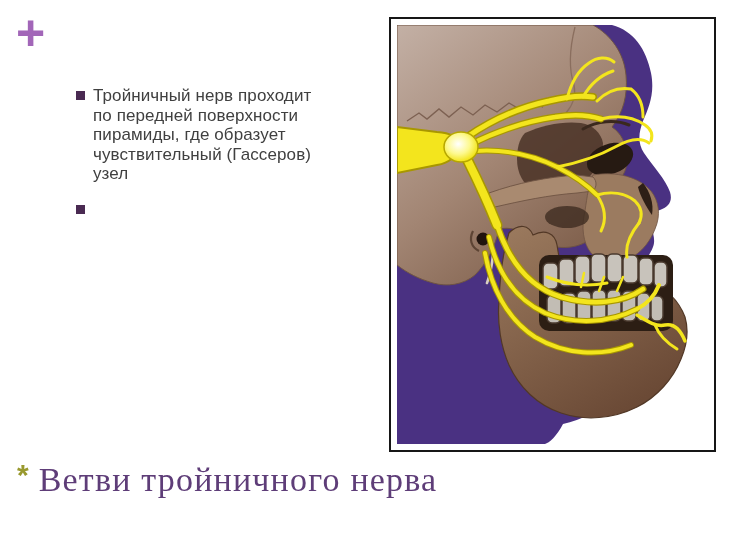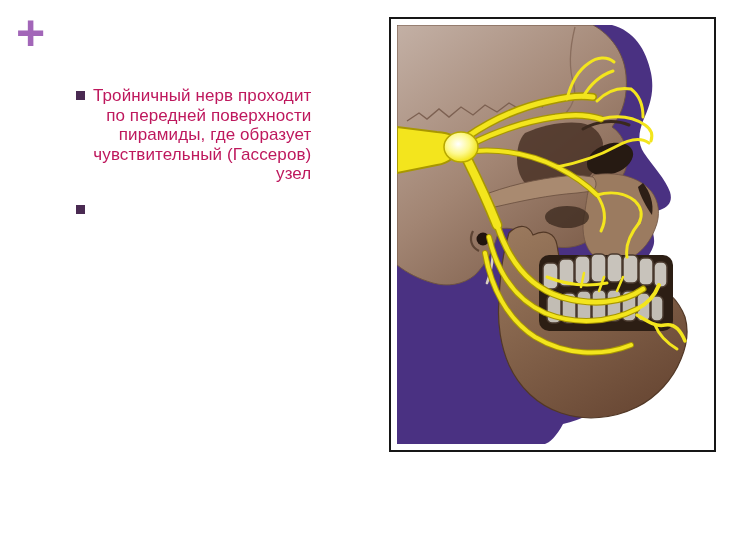--- a/index.html
+++ b/index.html
@@ -19,24 +19,23 @@
     position:absolute;left:76px;top:86px;width:292px;
   }
   .bullet-item{display:flex;align-items:flex-start;}
   .bullet-item + .bullet-item{margin-top:16px;}
   .bullet-square{
     flex:0 0 auto;width:9px;height:9px;margin:5px 8px 0 0;
     background:#4a2a52;
   }
   .bullet-text{
     white-space:pre-line;
-    color:#be185d;
+    color:#404040;
     font-size:17px;
     letter-spacing:0.1px;
-    text-align:right;
   }
   .bullet-text.b1{line-height:19.5px;}
   .bullet-text.b2{line-height:14.8px;}
   .figure-frame{
     position:absolute;left:389px;top:17px;
     width:327px;height:435px;
     box-sizing:border-box;
     border:2px solid #161616;
     background:#ffffff;
     padding:6px;
@@ -213,14 +212,17 @@
           <path stroke-width="2.5" d="M220,266 L226,252"></path>
         </g>
 
         <path stroke="#a89700" stroke-width="2" fill="#f3e51d" d="M0,102 L40,107 C54,108 60,112 64,120 C60,132 52,138 40,140 L0,148 Z"></path>
 
         <ellipse cx="64" cy="122" rx="17" ry="15" fill="url(#gangG)" stroke="#b7a700" stroke-width="1.5"></ellipse>
       </g>
     </svg>
   </div>
 
+  <div class="slide-title">
+    <span class="title-star">*</span><span class="title-text">Ветви тройничного нерва</span>
+  </div>
 
 </div>
 
 </body></html>

